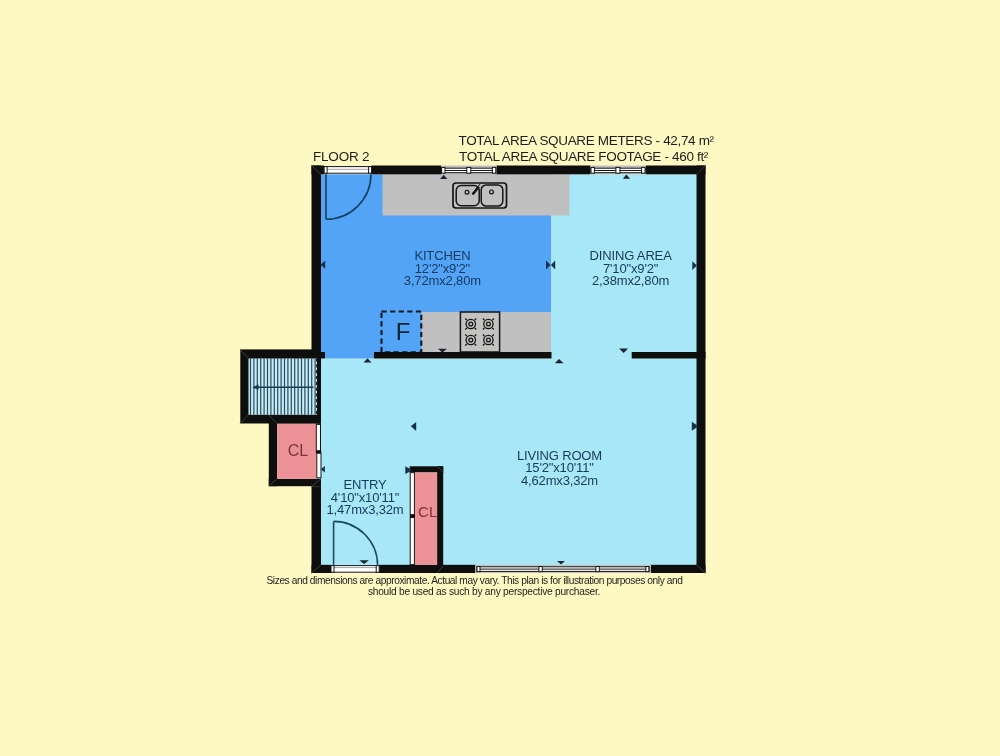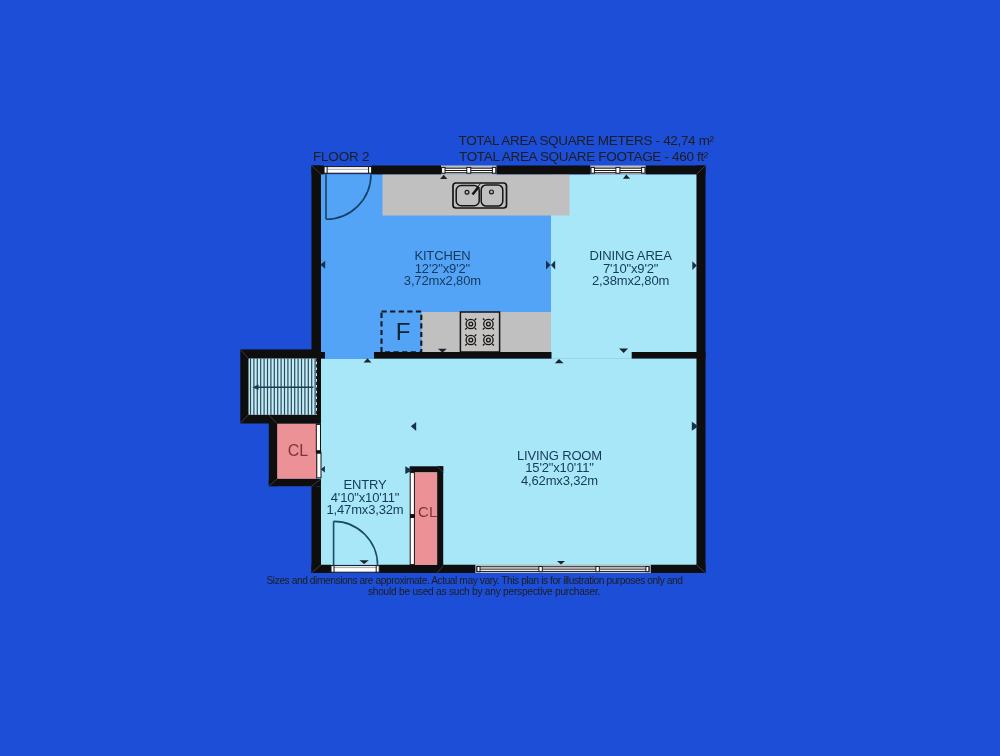--- a/index.html
+++ b/index.html
@@ -1,16 +1,16 @@
 <!DOCTYPE html>
 <html><head>
 <meta charset="utf-8">
 <style>
   html,body{margin:0;padding:0;background:#ffffff;}
-  .page{position:absolute;left:0;top:0;width:1000px;height:756px;background:#1d4ed8;overflow:hidden;}
+  .page{position:absolute;left:0;top:0;width:1000px;height:756px;background:#fef9c3;overflow:hidden;}
   svg{position:absolute;left:0;top:0;}
   text{font-family:"Liberation Sans", sans-serif;}
 </style>
 </head>
 <body>
 <div class="page">
 <svg width="1000" height="756" viewBox="0 0 1000 756">
 
   <g fill="#1d1d1d" font-size="13.5px" letter-spacing="-0.33">
     <text x="458.5" y="144.8">TOTAL AREA SQUARE METERS - 42,74 m²</text>

